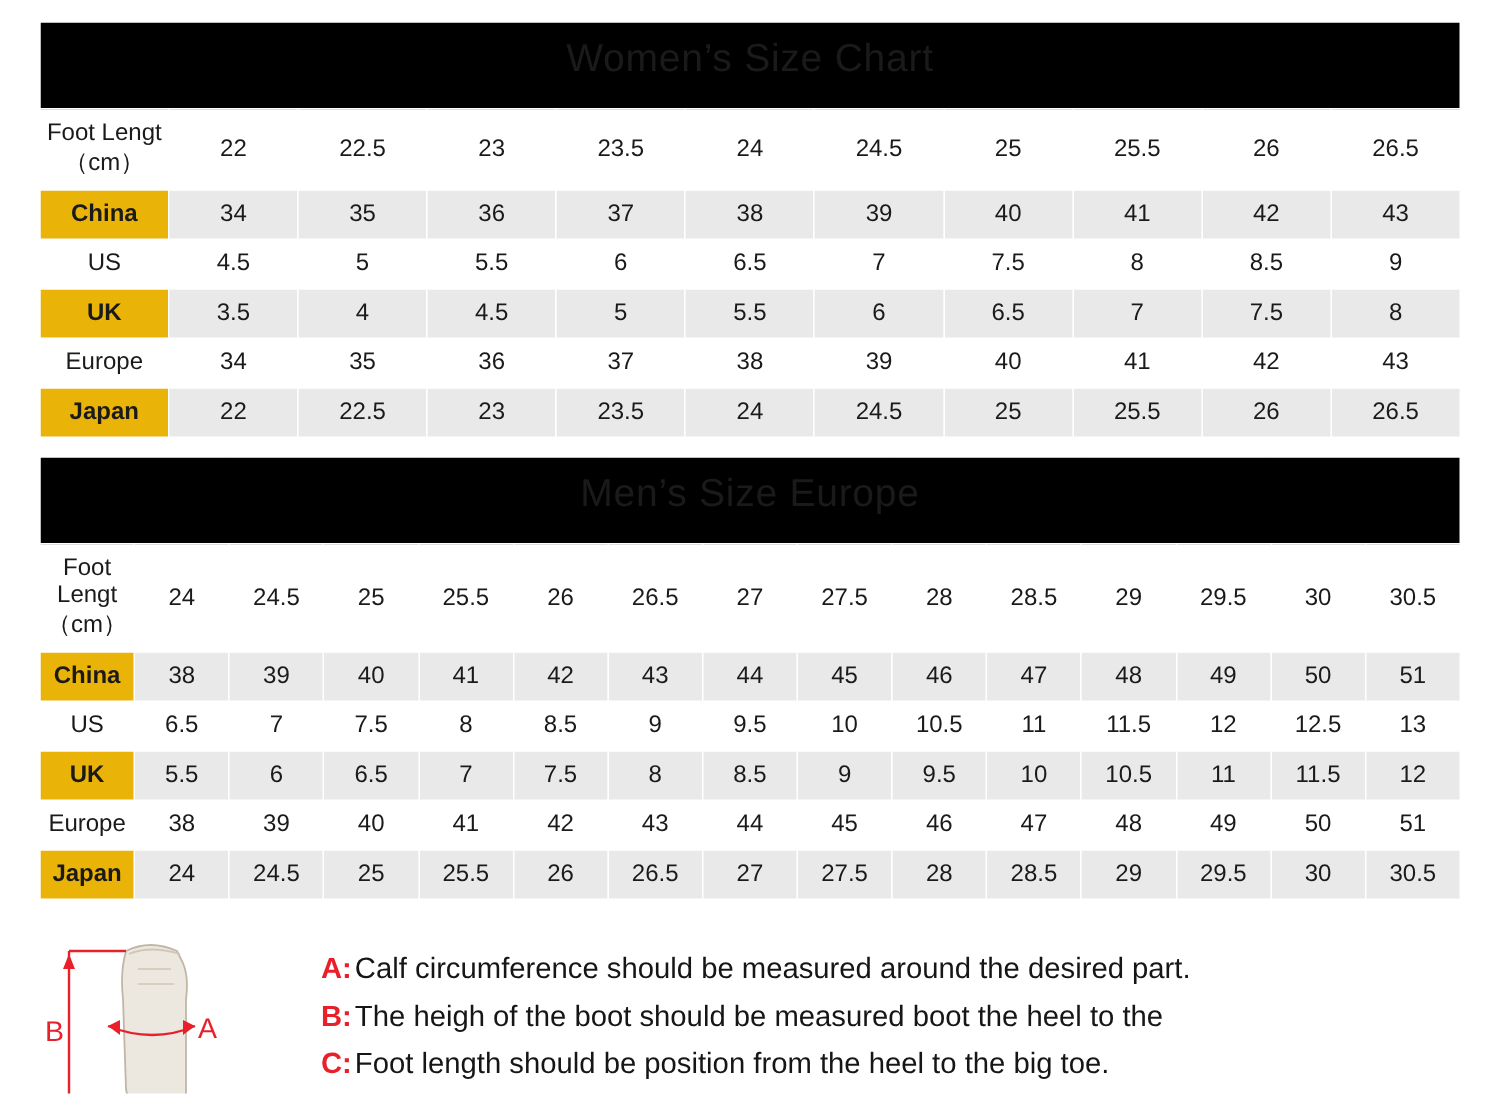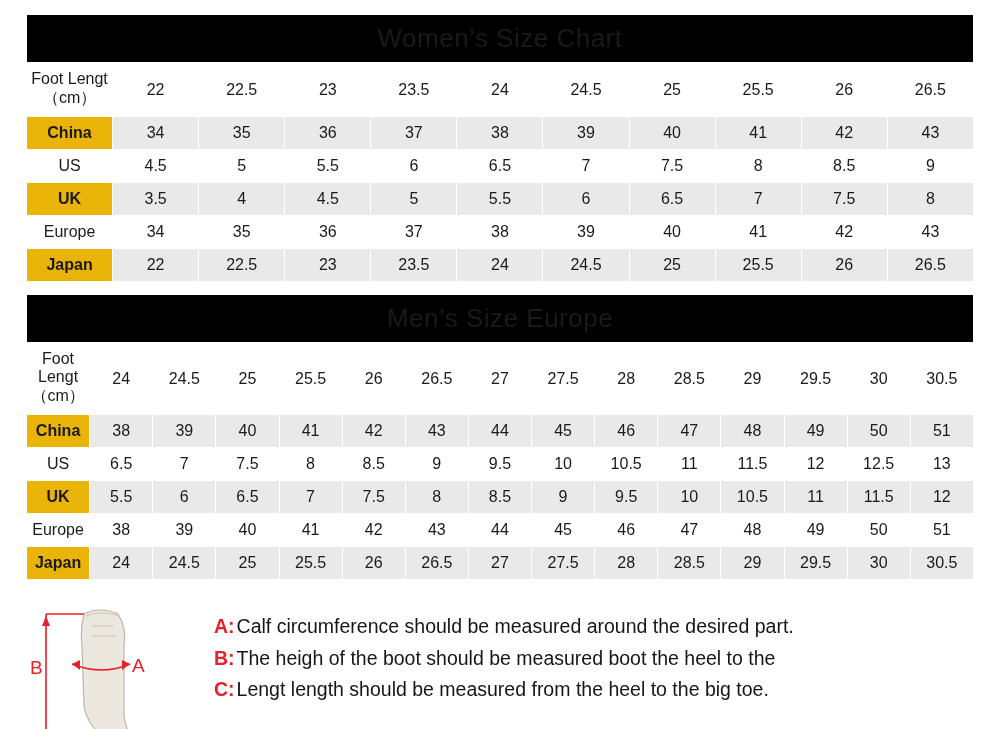--- a/index.html
+++ b/index.html
@@ -33,21 +33,21 @@
     border: 1px solid #ffffff;
     text-align: center;
     font-weight: normal;
     color: #1a1a1a;
   }
 
   .chart-title {
     background: #000000;
     color: #ffffff;
     font-size: 26px;
-    padding: 8px 0 8px 0;
+    padding: 8px 0 18px 0;
     letter-spacing: 0.5px;
     border: 1px solid #000000;
   }
 
   .row-label {
     background: #e9e9e9;
     font-size: 16px;
     padding: 7px 4px;
   }
   .row-label.first-col { width: 224px; }
@@ -360,16 +360,16 @@
   </div>
 
   <div class="legend">
     <div class="legend-line">
       <span class="key">A:</span><span>Calf circumference should be measured around the desired part.</span>
     </div>
     <div class="legend-line">
       <span class="key">B:</span><span>The heigh of the boot should be measured boot the heel to the</span>
     </div>
     <div class="legend-line">
-      <span class="key">C:</span><span>Lengt length should be measured from the heel to the big toe.</span>
+      <span class="key">C:</span><span>Foot length should be position from the heel to the big toe.</span>
     </div>
   </div>
 </div>
 
 </body></html>

